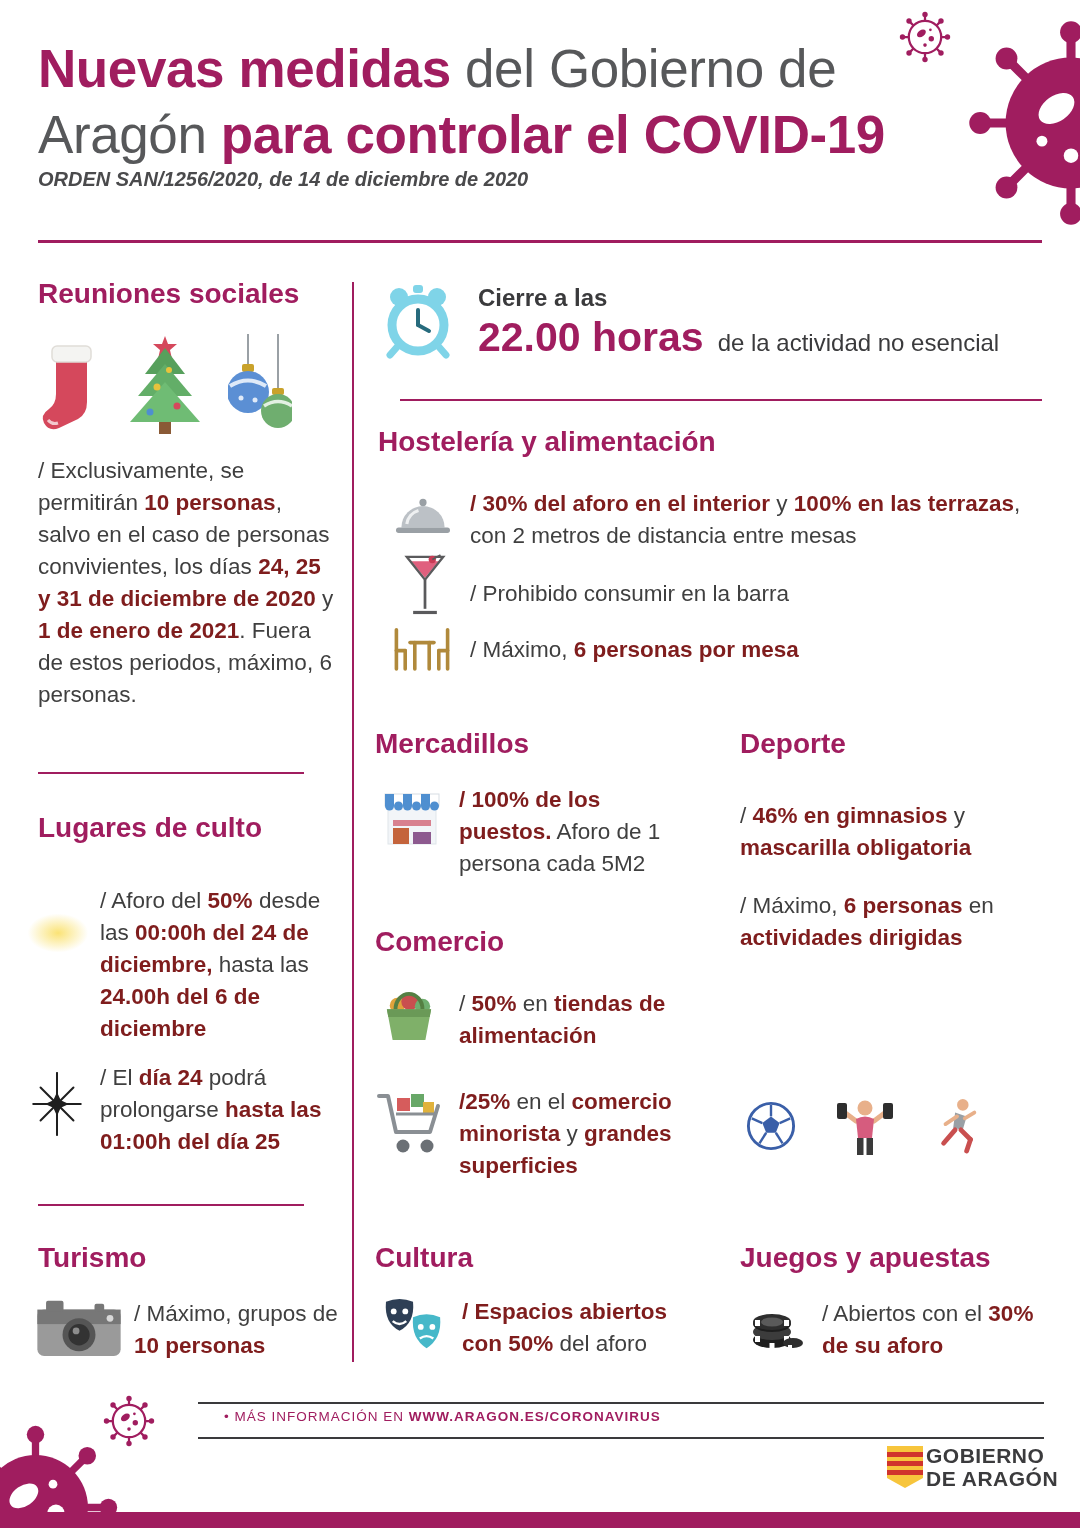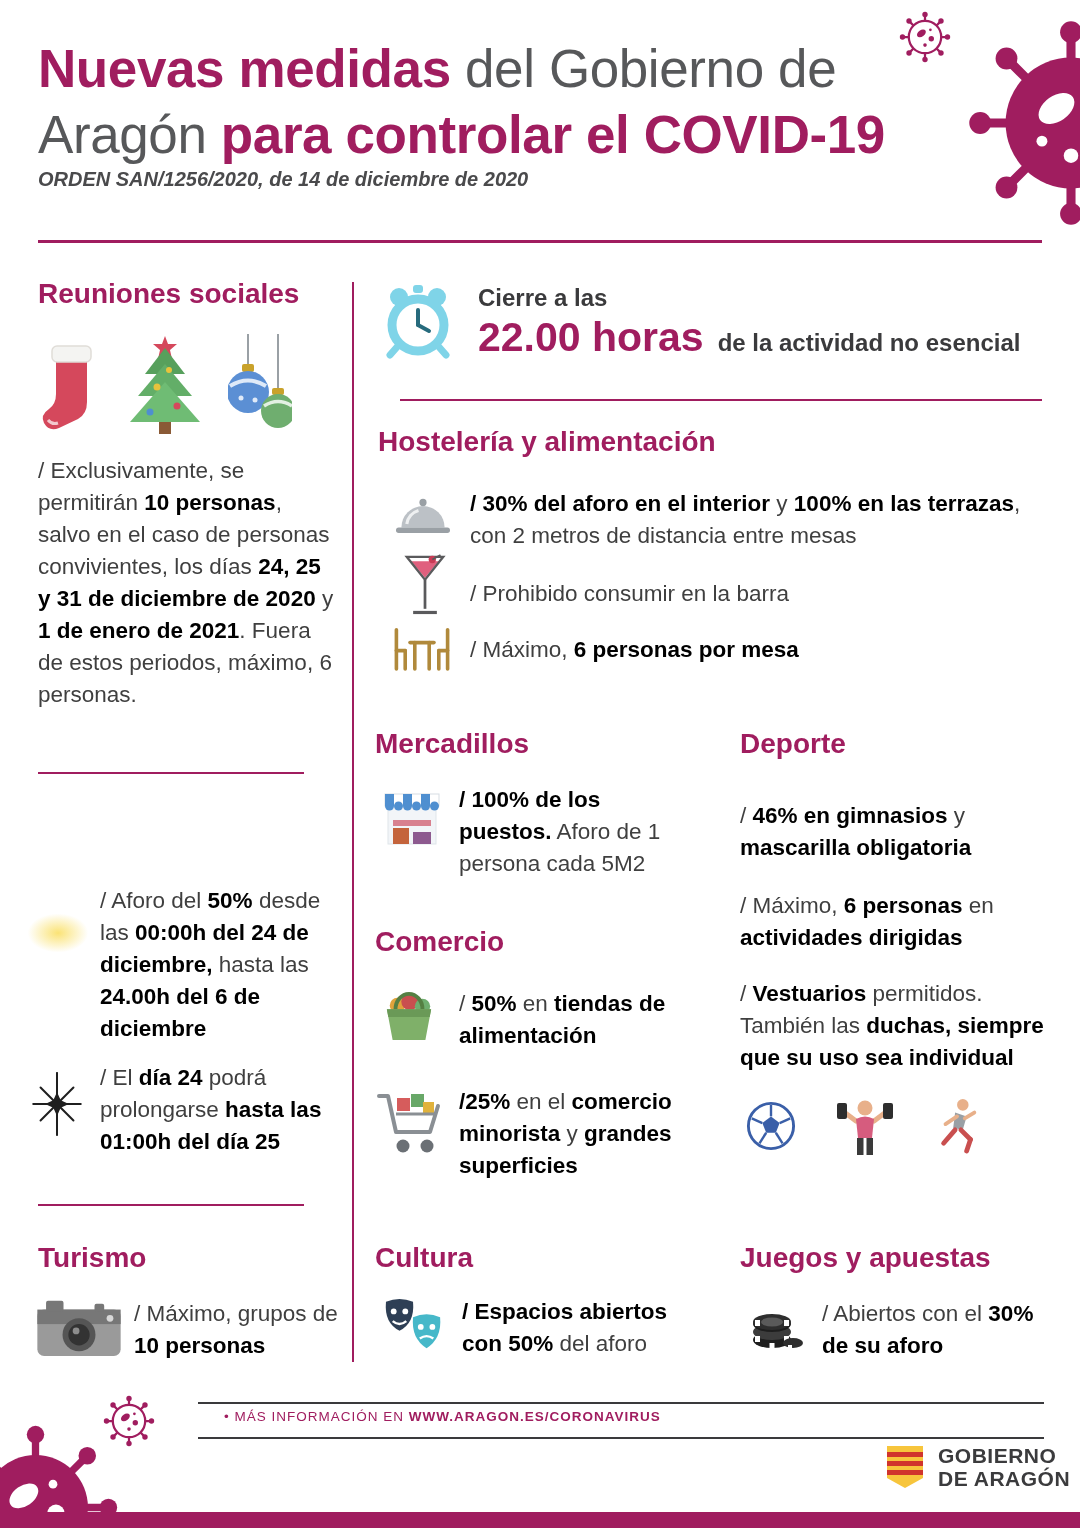--- a/index.html
+++ b/index.html
@@ -1,21 +1,21 @@
 <!DOCTYPE html>
 <html><head>
 <meta charset="utf-8">
 <style>
   *{margin:0;padding:0;box-sizing:border-box}
   :root{--accent:#a01d5f;--text:#3f3f3f;--dark:#3a3a3c}
   html,body{background:#fff}
   .page{position:relative;width:1080px;height:1528px;background:#fff;overflow:hidden;
         font-family:"Liberation Sans",sans-serif;color:var(--text)}
   .abs{position:absolute}
-  .b{font-weight:700;color:#000000}
+  .b{font-weight:700;color:#7f1d1d}
   .a{color:var(--accent)}
   .a.b,.b.a{color:var(--accent)}
   .sup{vertical-align:super;font-size:55%}
 
   h1{font-size:53px;line-height:1.24;font-weight:400;color:#57585a;letter-spacing:-.4px}
   h1 .a{font-weight:700}
   h2{font-size:28px;font-weight:700;color:var(--accent)}
   .bodytext{font-size:22.5px;line-height:1.42;color:var(--text)}
   .rule{background:var(--accent)}
 
@@ -42,21 +42,21 @@
   #cameraIcon{left:36px;top:1296px;width:86px;height:62px}
   #turismoBody{left:134px;top:1298px;width:205px}
 
   #vDivider{left:352px;top:282px;width:2px;height:1080px}
 
   #clockIcon{left:382px;top:283px;width:72px;height:76px}
   #cierreBlock{left:478px;top:284px}
   .cierre-label{font-size:24px;font-weight:700;color:var(--dark)}
   .cierre-line2{display:flex;align-items:baseline;gap:14px;margin-top:2px}
   .cierre-time{font-size:41px;font-weight:700;color:var(--accent)}
-  .cierre-suffix{font-size:24px;font-weight:700;color:var(--dark)}
+  .cierre-suffix{font-size:24px;font-weight:400;color:var(--dark)}
   #hr2{left:400px;top:399px;width:642px;height:2px}
   #secHostTitle{left:378px;top:426px}
   #hostIcon1{left:396px;top:494px;width:54px;height:42px}
   #hostText1{left:470px;top:488px;width:580px}
   #hostIcon2{left:404px;top:552px;width:42px;height:68px}
   #hostText2{left:470px;top:578px;width:580px}
   #hostIcon3{left:390px;top:626px;width:64px;height:46px}
   #hostText3{left:470px;top:634px;width:580px}
 
   #secMercTitle{left:375px;top:728px}
@@ -81,21 +81,21 @@
   #secJuegosTitle{left:740px;top:1242px}
   #juegosIcon{left:748px;top:1294px;width:56px;height:58px}
   #juegosBody{left:822px;top:1298px;width:215px}
 
   #ftLine1{left:198px;top:1402px;width:846px;height:2px;background:var(--dark)}
   #ftInfo{left:224px;top:1409px;font-size:13.5px;letter-spacing:1px;color:var(--accent)}
   #ftInfo .b{color:var(--accent)}
   #ftLine2{left:198px;top:1437px;width:846px;height:2px;background:var(--dark)}
   #vBot1{left:102px;top:1394px;width:54px;height:54px;z-index:1}
   #vBot2{left:-52px;top:1420px;width:175px;height:175px;z-index:1}
-  #logo{left:884px;top:1444px;display:flex;gap:12px;align-items:center}
+  #logo{left:884px;top:1444px;display:flex;align-items:center}
   #logoFlag{width:42px;height:46px}
   .logo-text{font-size:21px;font-weight:700;color:#3b3b3d;line-height:1.1;letter-spacing:.5px}
   #bottomBar{left:0;top:1512px;width:1080px;height:16px;background:var(--accent);z-index:5}
 </style>
 </head>
 <body>
 
 <div class="page">
 
   <svg width="0" height="0" style="position:absolute" aria-hidden="true">
@@ -368,20 +368,21 @@
     <svg width="86" height="102">
         <use href="#ic-tree"></use>
       </svg>
     <svg width="64" height="100">
         <use href="#ic-baubles"></use>
       </svg>
   </div>
   <p class="abs bodytext" id="reunionesBody"><span>/ Exclusivamente, se permitirán </span><span class="b">10 personas</span><span>, salvo en el caso de personas convivientes, los días </span><span class="b">24, 25 y 31 de diciembre de 2020</span><span> y </span><span class="b">1 de enero de 2021</span><span>. Fuera de estos periodos, máximo, 6 personas.</span></p>
   <div class="abs rule" id="div1"></div>
 
+  <h2 class="abs" id="secCultoTitle">Lugares de culto</h2>
   <div class="abs" id="cultoGlow"></div>
   <p class="abs bodytext" id="cultoText1"><span>/ Aforo del </span><span class="b">50%</span><span>  desde las </span><span class="b">00:00h del 24 de diciembre,</span><span> hasta las </span><span class="b">24.00h del 6 de diciembre</span></p>
   <svg class="abs" id="cultoStar">
       <use href="#ic-star"></use>
     </svg>
   <p class="abs bodytext" id="cultoText2"><span>/ El </span><span class="b">día 24</span><span> podrá prolongarse </span><span class="b">hasta las 01:00h del día 25</span></p>
   <div class="abs rule" id="div2"></div>
 
   <h2 class="abs" id="secTurismoTitle">Turismo</h2>
   <svg class="abs" id="cameraIcon">
@@ -429,21 +430,20 @@
     </svg>
   <p class="abs bodytext" id="comText1"><span>/ </span><span class="b">50%</span><span> en </span><span class="b">tiendas de alimentación</span></p>
   <svg class="abs" id="comIcon2">
       <use href="#ic-cart"></use>
     </svg>
   <p class="abs bodytext" id="comText2"><span class="b">/</span><span class="b">25%</span><span> en el </span><span class="b">comercio minorista</span><span> y </span><span class="b">grandes superficies</span></p>
 
   <h2 class="abs" id="secDepTitle">Deporte</h2>
   <p class="abs bodytext" id="depText1"><span>/ </span><span class="b">46% en gimnasios</span><span> y </span><span class="b">mascarilla obligatoria</span></p>
   <p class="abs bodytext" id="depText2"><span>/ Máximo, </span><span class="b">6 personas</span><span> en </span><span class="b">actividades dirigidas</span></p>
-  <p class="abs bodytext" id="depText3"><span>/ </span><span class="b">Vestuarios</span><span> permitidos. También las </span><span class="b">duchas, siempre que su uso sea individual</span></p>
   <div class="abs" id="sportsRow">
     <svg width="50" height="50">
         <use href="#ic-ball"></use>
       </svg>
     <svg width="58" height="60">
         <use href="#ic-weights"></use>
       </svg>
     <svg width="48" height="58">
         <use href="#ic-runner"></use>
       </svg>

